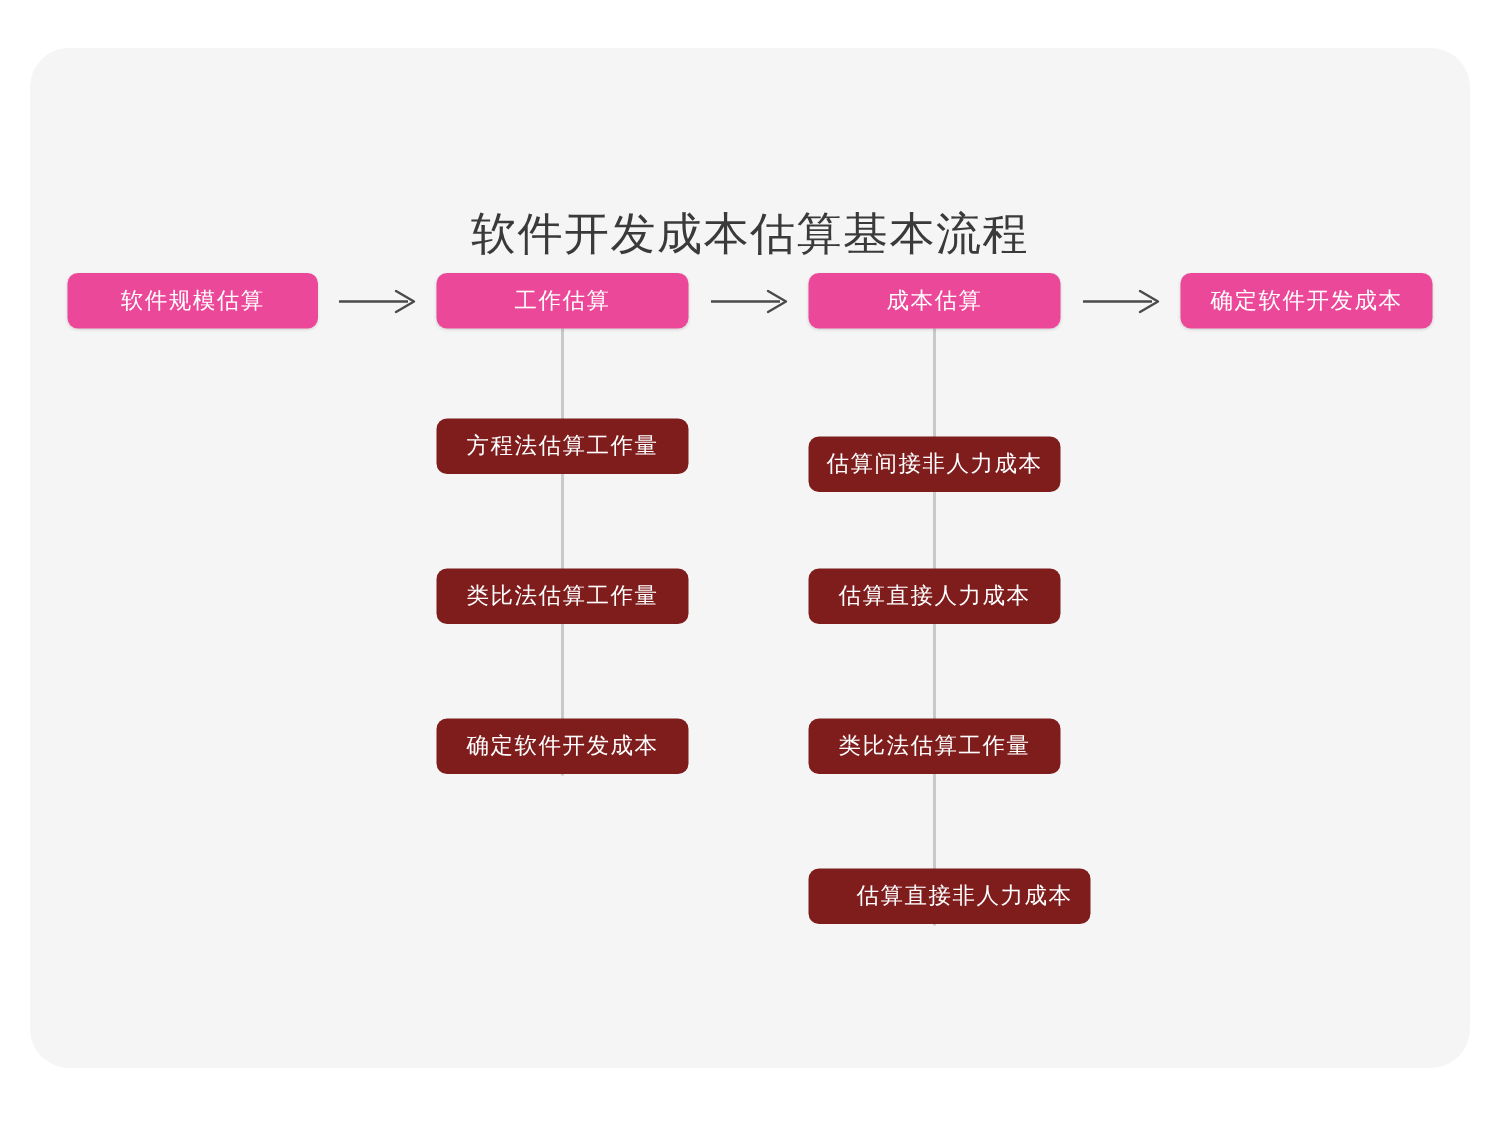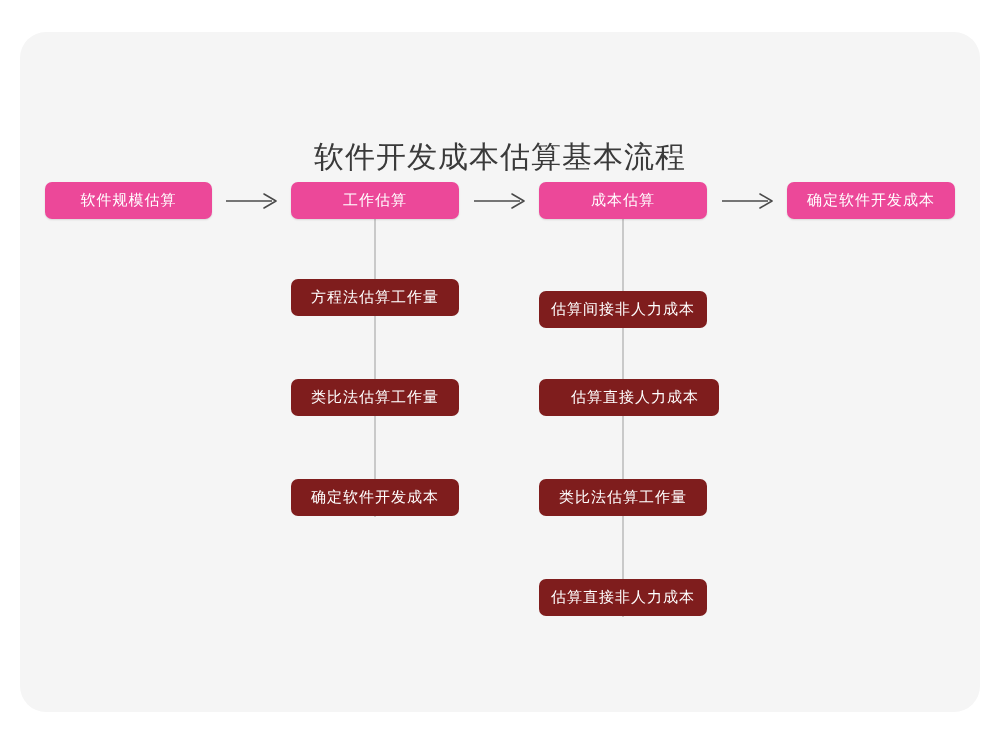--- a/index.html
+++ b/index.html
@@ -148,23 +148,23 @@
   <div class="node-secondary" style="left:291px; top:379px;">
     <span>类比法估算工作量</span>
   </div>
   <div class="node-secondary" style="left:291px; top:479px;">
     <span>确定软件开发成本</span>
   </div>
 
   <div class="node-secondary" style="left:539px; top:291px;">
     <span>估算间接非人力成本</span>
   </div>
-  <div class="node-secondary" style="left:539px; top:379px;padding-left:12px;">
+  <div class="node-secondary" style="left:539px; top:379px;">
     <span>估算直接人力成本</span>
   </div>
   <div class="node-secondary" style="left:539px; top:479px;">
     <span>类比法估算工作量</span>
   </div>
-  <div class="node-secondary" style="left:539px; top:579px;">
+  <div class="node-secondary" style="left:539px; top:579px;padding-left:20px;">
     <span>估算直接非人力成本</span>
   </div>
 
 </div>
 
 </body></html>

